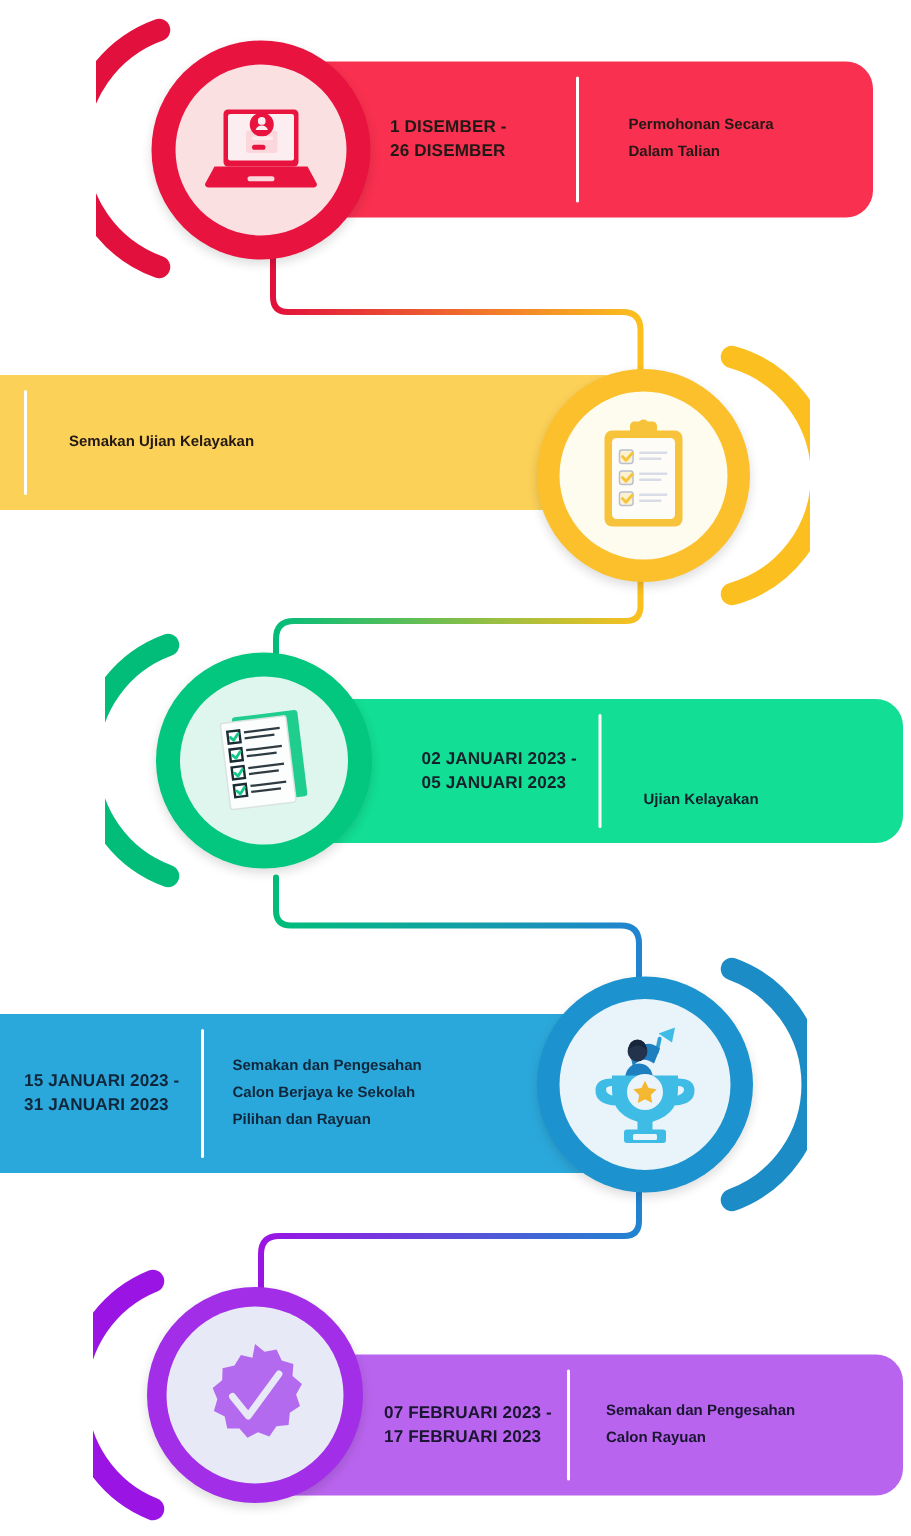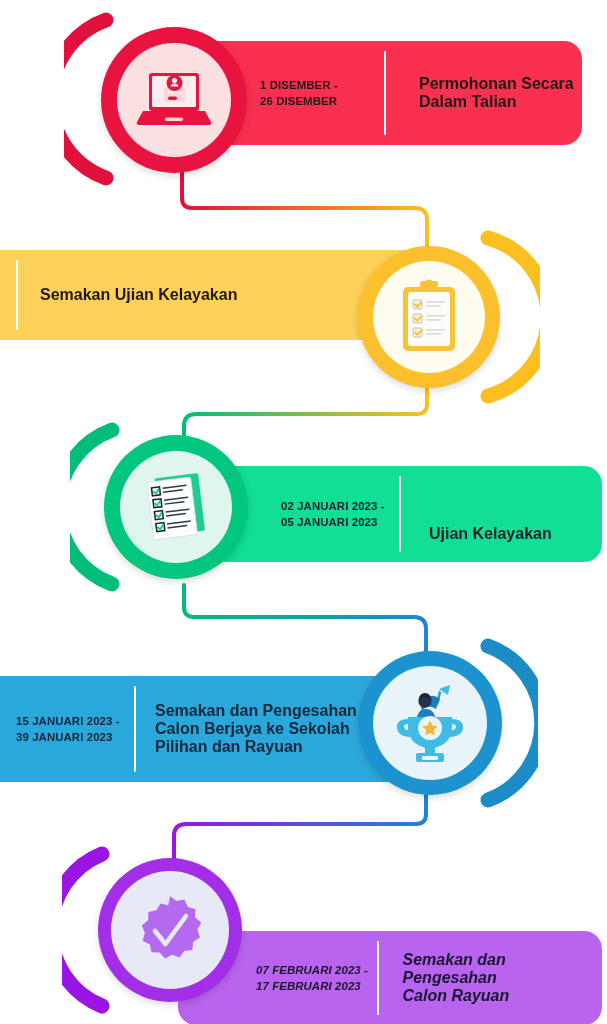--- a/index.html
+++ b/index.html
@@ -18,21 +18,21 @@
     box-sizing:border-box;
   }
   .pill .date{
     font-size:11.4px;font-weight:bold;line-height:16.5px;
     letter-spacing:.1px;white-space:pre-line;
   }
   .pill .divider{
     width:2px;align-self:stretch;margin:10px 0;border-radius:2px;
   }
   .pill .title{
-    font-size:16px;font-weight:bold;line-height:18px;
+    font-size:10px;font-weight:bold;line-height:18px;
     white-space:pre-line;
   }
 
   
   .node{position:absolute;z-index:3;}
   .arc{position:absolute;z-index:2;}
   .disc{
     position:absolute;border-radius:50%;
     display:flex;align-items:center;justify-content:center;
     box-shadow:0 3px 7px rgba(0,0,0,.14);
@@ -104,21 +104,21 @@
           </svg>
         </div>
       </div>
     </div>
   </div>
 
   <div class="step">
     <div class="pill" style="left:-20px;top:250px;width:440px;height:90px;background:#FCD158;
                 border-radius:18px;padding-left:36px;">
       <div class="divider" style="background:#FFFFFF;"></div>
-      <div class="title" style="color:#231816;margin-left:22px;">Semakan Ujian Kelayakan</div>
+      <div class="title" style="color:#231816;margin-left:28px;">Semakan Ujian Kelayakan</div>
     </div>
 
     <div class="node" style="left:340px;top:228px;width:200px;height:178px;">
       <svg class="arc" width="200" height="178" viewBox="0 0 200 178" style="left:0;top:0;">
         <path d="M148,10 A82,82 0 0 1 148,168" fill="none" stroke="#FBC01F" stroke-width="15" stroke-linecap="round"></path>
       </svg>
       <div class="disc" style="left:18px;top:18px;width:142px;height:142px;background:#FBC02B;">
         <div class="inner" style="width:112px;height:112px;background:#FEFBEF;">
           <svg class="ico" width="62" height="76" viewBox="0 0 62 76">
             <rect x="5" y="8" width="52" height="64" rx="5" fill="#F6C33A"></rect>
@@ -196,21 +196,21 @@
           </svg>
         </div>
       </div>
     </div>
   </div>
 
   <div class="step">
     <div class="pill" style="left:-20px;top:676px;width:440px;height:106px;background:#2BA8DB;
                 border-radius:18px;padding-left:36px;">
       <div class="date" style="color:#10273B;width:118px;">15 JANUARI 2023 -
-39 JANUARI 2023</div>
+31 JANUARI 2023</div>
       <div class="divider" style="background:#FFFFFF;"></div>
       <div class="title" style="color:#10273B;margin-left:19px;">Semakan dan Pengesahan
 Calon Berjaya ke Sekolah
 Pilihan dan Rayuan</div>
     </div>
 
     <div class="node" style="left:344px;top:634px;width:194px;height:178px;">
       <svg class="arc" width="194" height="178" viewBox="0 0 194 178" style="left:0;top:0;">
         <path d="M144,12 A82,82 0 0 1 144,166" fill="none" stroke="#1B8CC6" stroke-width="15" stroke-linecap="round"></path>
       </svg>
@@ -231,22 +231,22 @@
             <rect x="33" y="66" width="10" height="7" fill="#3EBCE6"></rect>
             <rect x="24" y="72" width="28" height="9" rx="2" fill="#3EBCE6"></rect>
             <rect x="30" y="75" width="16" height="4" rx="1" fill="#EAF4FA"></rect>
           </svg>
         </div>
       </div>
     </div>
   </div>
 
   <div class="step">
-    <div class="pill" style="left:178px;top:931px;width:424px;height:94px;background:#B964EE;
-                border-radius:18px;padding-left:78px;font-style:italic;">
+    <div class="pill" style="left:178px;top:903px;width:424px;height:94px;background:#B964EE;
+                border-radius:18px;padding-left:78px;">
       <div class="date" style="color:#1A1530;width:122px;">07 FEBRUARI 2023 -
 17 FEBRUARI 2023</div>
       <div class="divider" style="background:#FFFFFF;"></div>
       <div class="title" style="color:#1A1530;margin-left:24px;">Semakan dan Pengesahan
 Calon Rayuan</div>
     </div>
 
     <div class="node" style="left:62px;top:842px;width:190px;height:176px;">
       <svg class="arc" width="190" height="176" viewBox="0 0 190 176" style="left:0;top:0;">
         <path d="M40,12 A82,82 0 0 0 40,164" fill="none" stroke="#9A14E4" stroke-width="15" stroke-linecap="round"></path>

